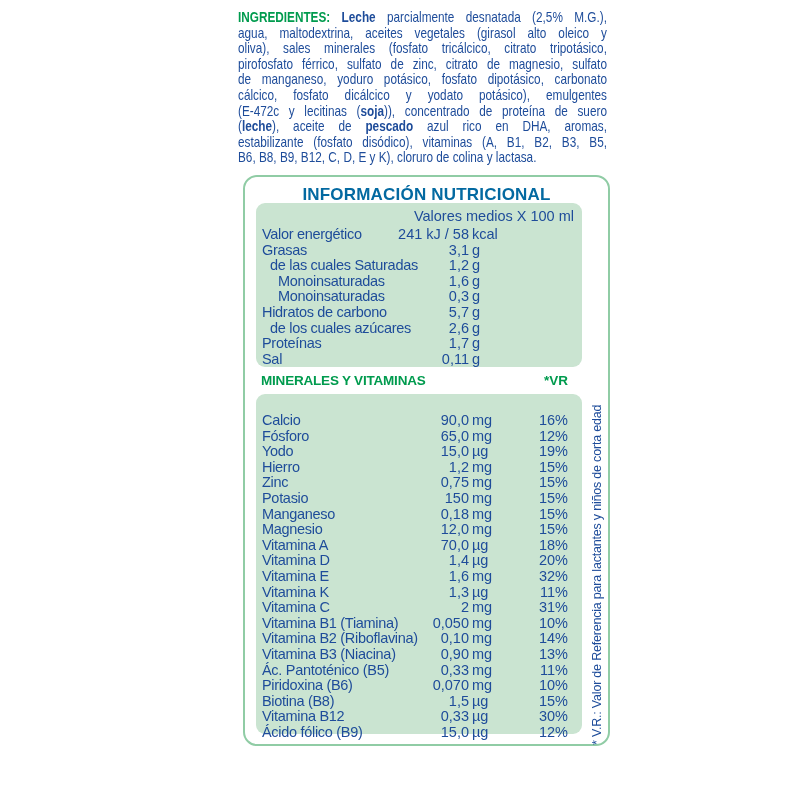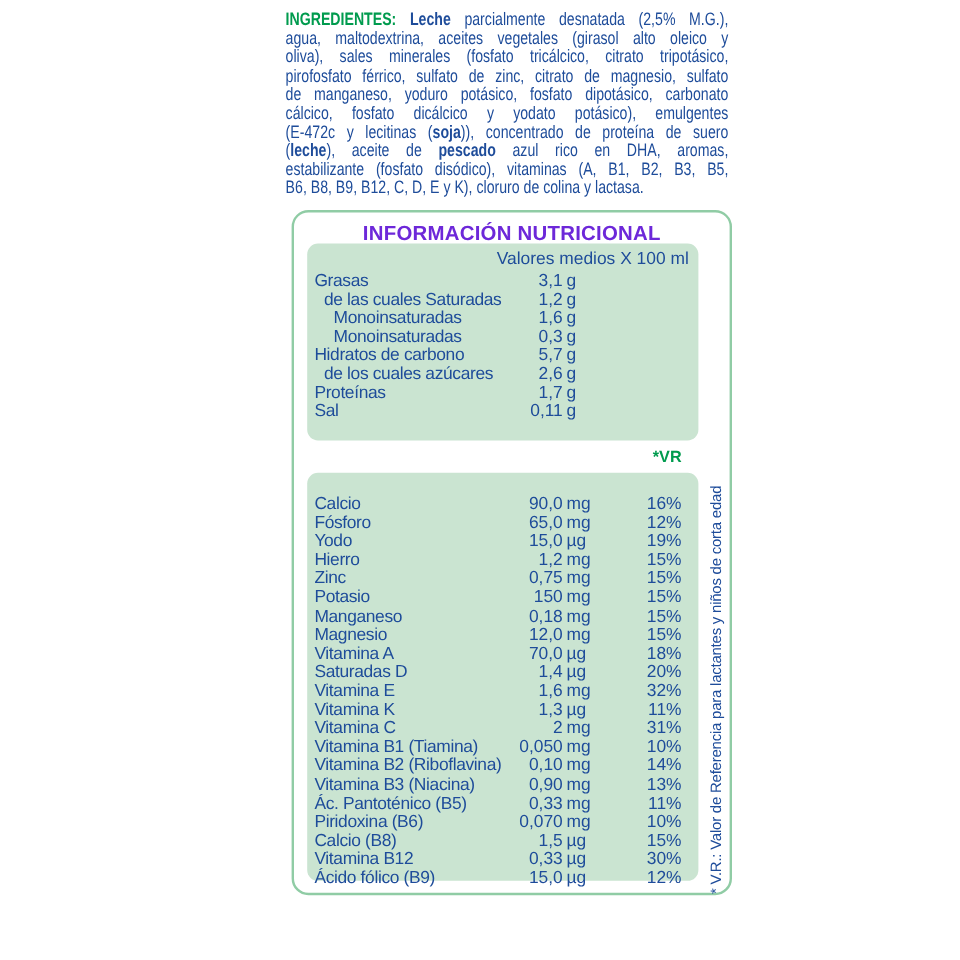--- a/index.html
+++ b/index.html
@@ -25,21 +25,21 @@
 
   
   .nbox{
     position:absolute;left:215px;top:175px;
     width:363px;height:567px;
     background:#ffffff;
     border:2px solid #90CCA5;border-radius:14px;
   }
   .nbox-title{
     position:absolute;top:8px;left:0;right:0;
-    text-align:center;color:#6d28d9;font-weight:bold;
+    text-align:center;color:#0369a1;font-weight:bold;
     font-size:17px;letter-spacing:0.2px;white-space:nowrap;
   }
   .panel{
     position:absolute;left:11px;width:326px;
     background:#CAE4D1;border-radius:9px;
   }
   .panel-macros{top:26px;height:164px;}
   .panel-minerals{top:217px;height:340px;padding-top:0;}
   .vm-header{
     position:absolute;top:5px;right:8px;
@@ -100,20 +100,25 @@
   </div>
 
   <div class="nbox">
 
     <div class="nbox-title">INFORMACIÓN NUTRICIONAL</div>
 
     <div class="panel panel-macros">
       <div class="vm-header">Valores medios X 100 ml</div>
       <div class="rows-macros">
           <div class="nrow">
+            <span class="lbl">Valor energético</span>
+            <span class="amt">241 kJ / 58</span>
+            <span class="unit">kcal</span>
+          </div>
+          <div class="nrow">
             <span class="lbl">Grasas</span>
             <span class="amt">3,1</span>
             <span class="unit">g</span>
           </div>
           <div class="nrow">
             <span class="lbl i1">de las cuales Saturadas</span>
             <span class="amt">1,2</span>
             <span class="unit">g</span>
           </div>
           <div class="nrow">
@@ -143,20 +148,21 @@
           </div>
           <div class="nrow">
             <span class="lbl">Sal</span>
             <span class="amt">0,11</span>
             <span class="unit">g</span>
           </div>
         </div>
     </div>
 
     <div class="min-header">
+      <span class="mh-label">MINERALES Y VITAMINAS</span>
       <span class="mh-vr">*VR</span>
     </div>
 
     <div class="panel panel-minerals">
       <div class="rows-minerals">
           <div class="nrow">
             <span class="lbl">Calcio</span>
             <span class="amt">90,0</span>
             <span class="unit">mg</span>
             <span class="vr">16%</span>
@@ -203,21 +209,21 @@
             <span class="unit">mg</span>
             <span class="vr">15%</span>
           </div>
           <div class="nrow">
             <span class="lbl">Vitamina A</span>
             <span class="amt">70,0</span>
             <span class="unit">µg</span>
             <span class="vr">18%</span>
           </div>
           <div class="nrow">
-            <span class="lbl">Saturadas D</span>
+            <span class="lbl">Vitamina D</span>
             <span class="amt">1,4</span>
             <span class="unit">µg</span>
             <span class="vr">20%</span>
           </div>
           <div class="nrow">
             <span class="lbl">Vitamina E</span>
             <span class="amt">1,6</span>
             <span class="unit">mg</span>
             <span class="vr">32%</span>
           </div>
@@ -257,21 +263,21 @@
             <span class="unit">mg</span>
             <span class="vr">11%</span>
           </div>
           <div class="nrow">
             <span class="lbl">Piridoxina (B6)</span>
             <span class="amt">0,070</span>
             <span class="unit">mg</span>
             <span class="vr">10%</span>
           </div>
           <div class="nrow">
-            <span class="lbl">Calcio (B8)</span>
+            <span class="lbl">Biotina (B8)</span>
             <span class="amt">1,5</span>
             <span class="unit">µg</span>
             <span class="vr">15%</span>
           </div>
           <div class="nrow">
             <span class="lbl">Vitamina B12</span>
             <span class="amt">0,33</span>
             <span class="unit">µg</span>
             <span class="vr">30%</span>
           </div>

